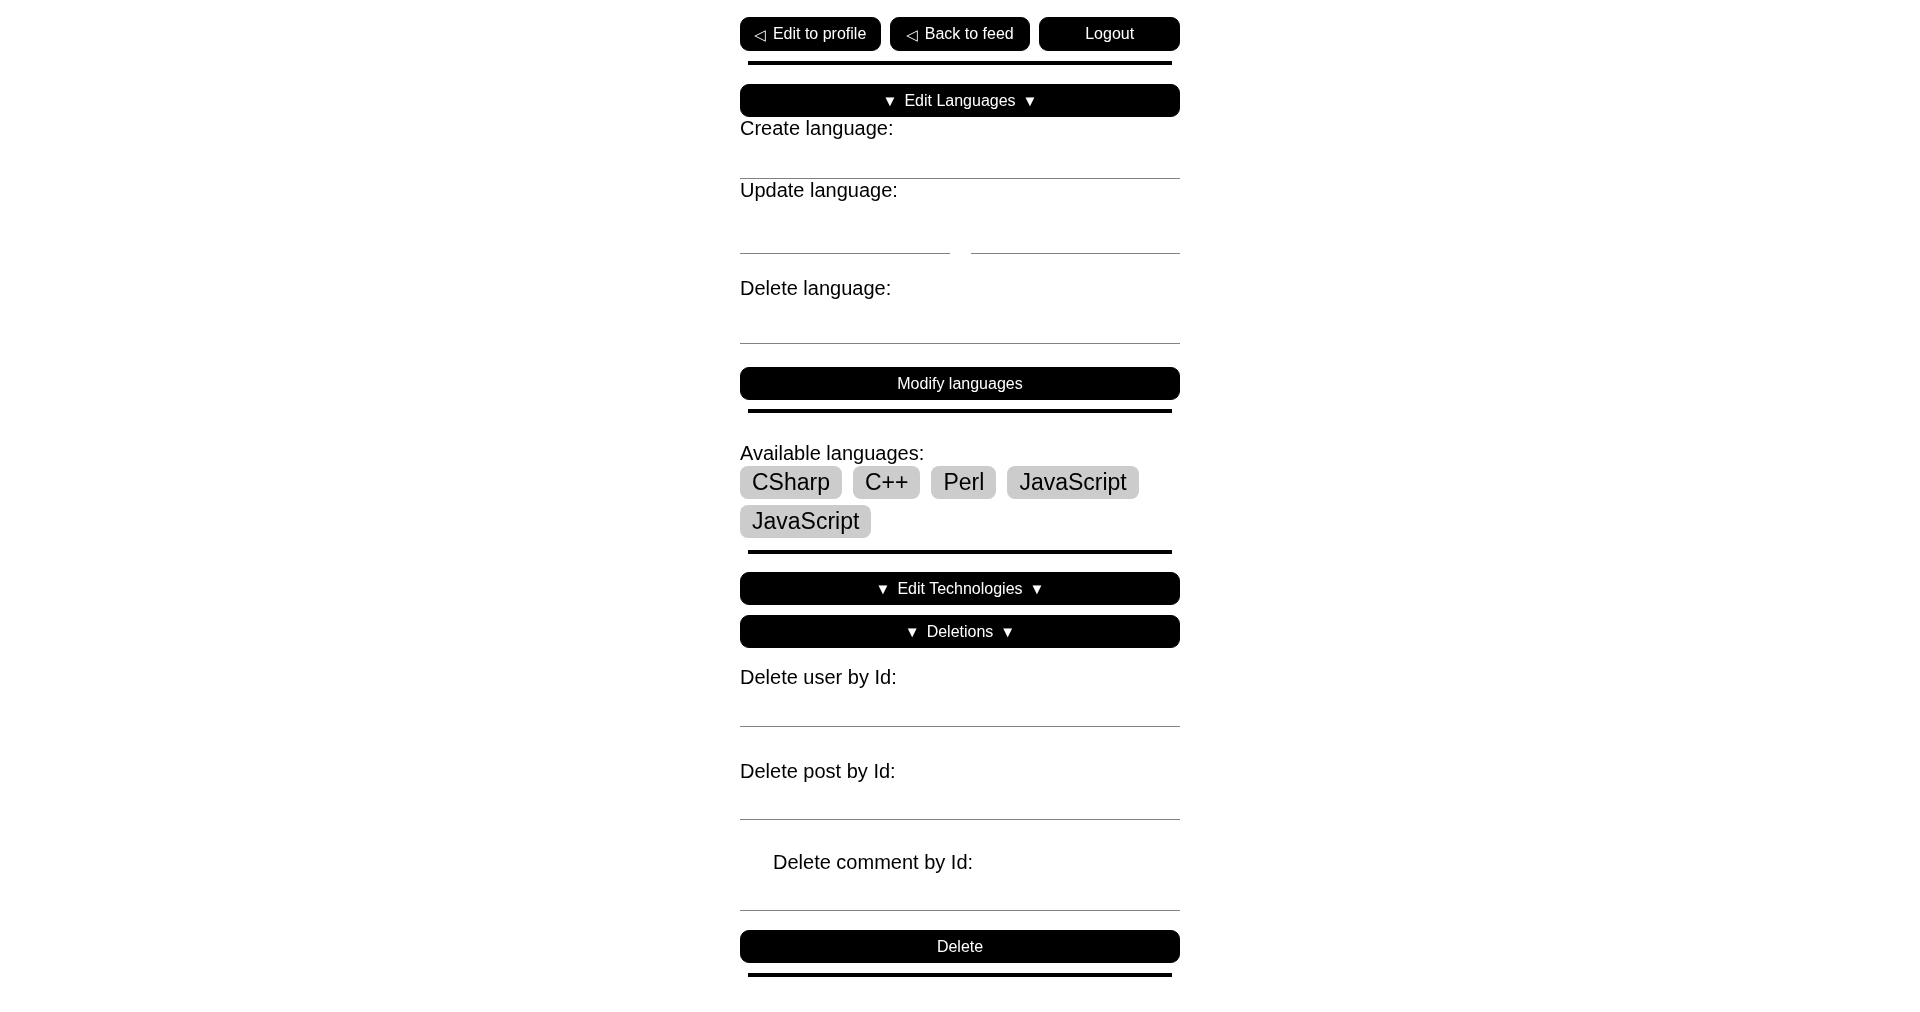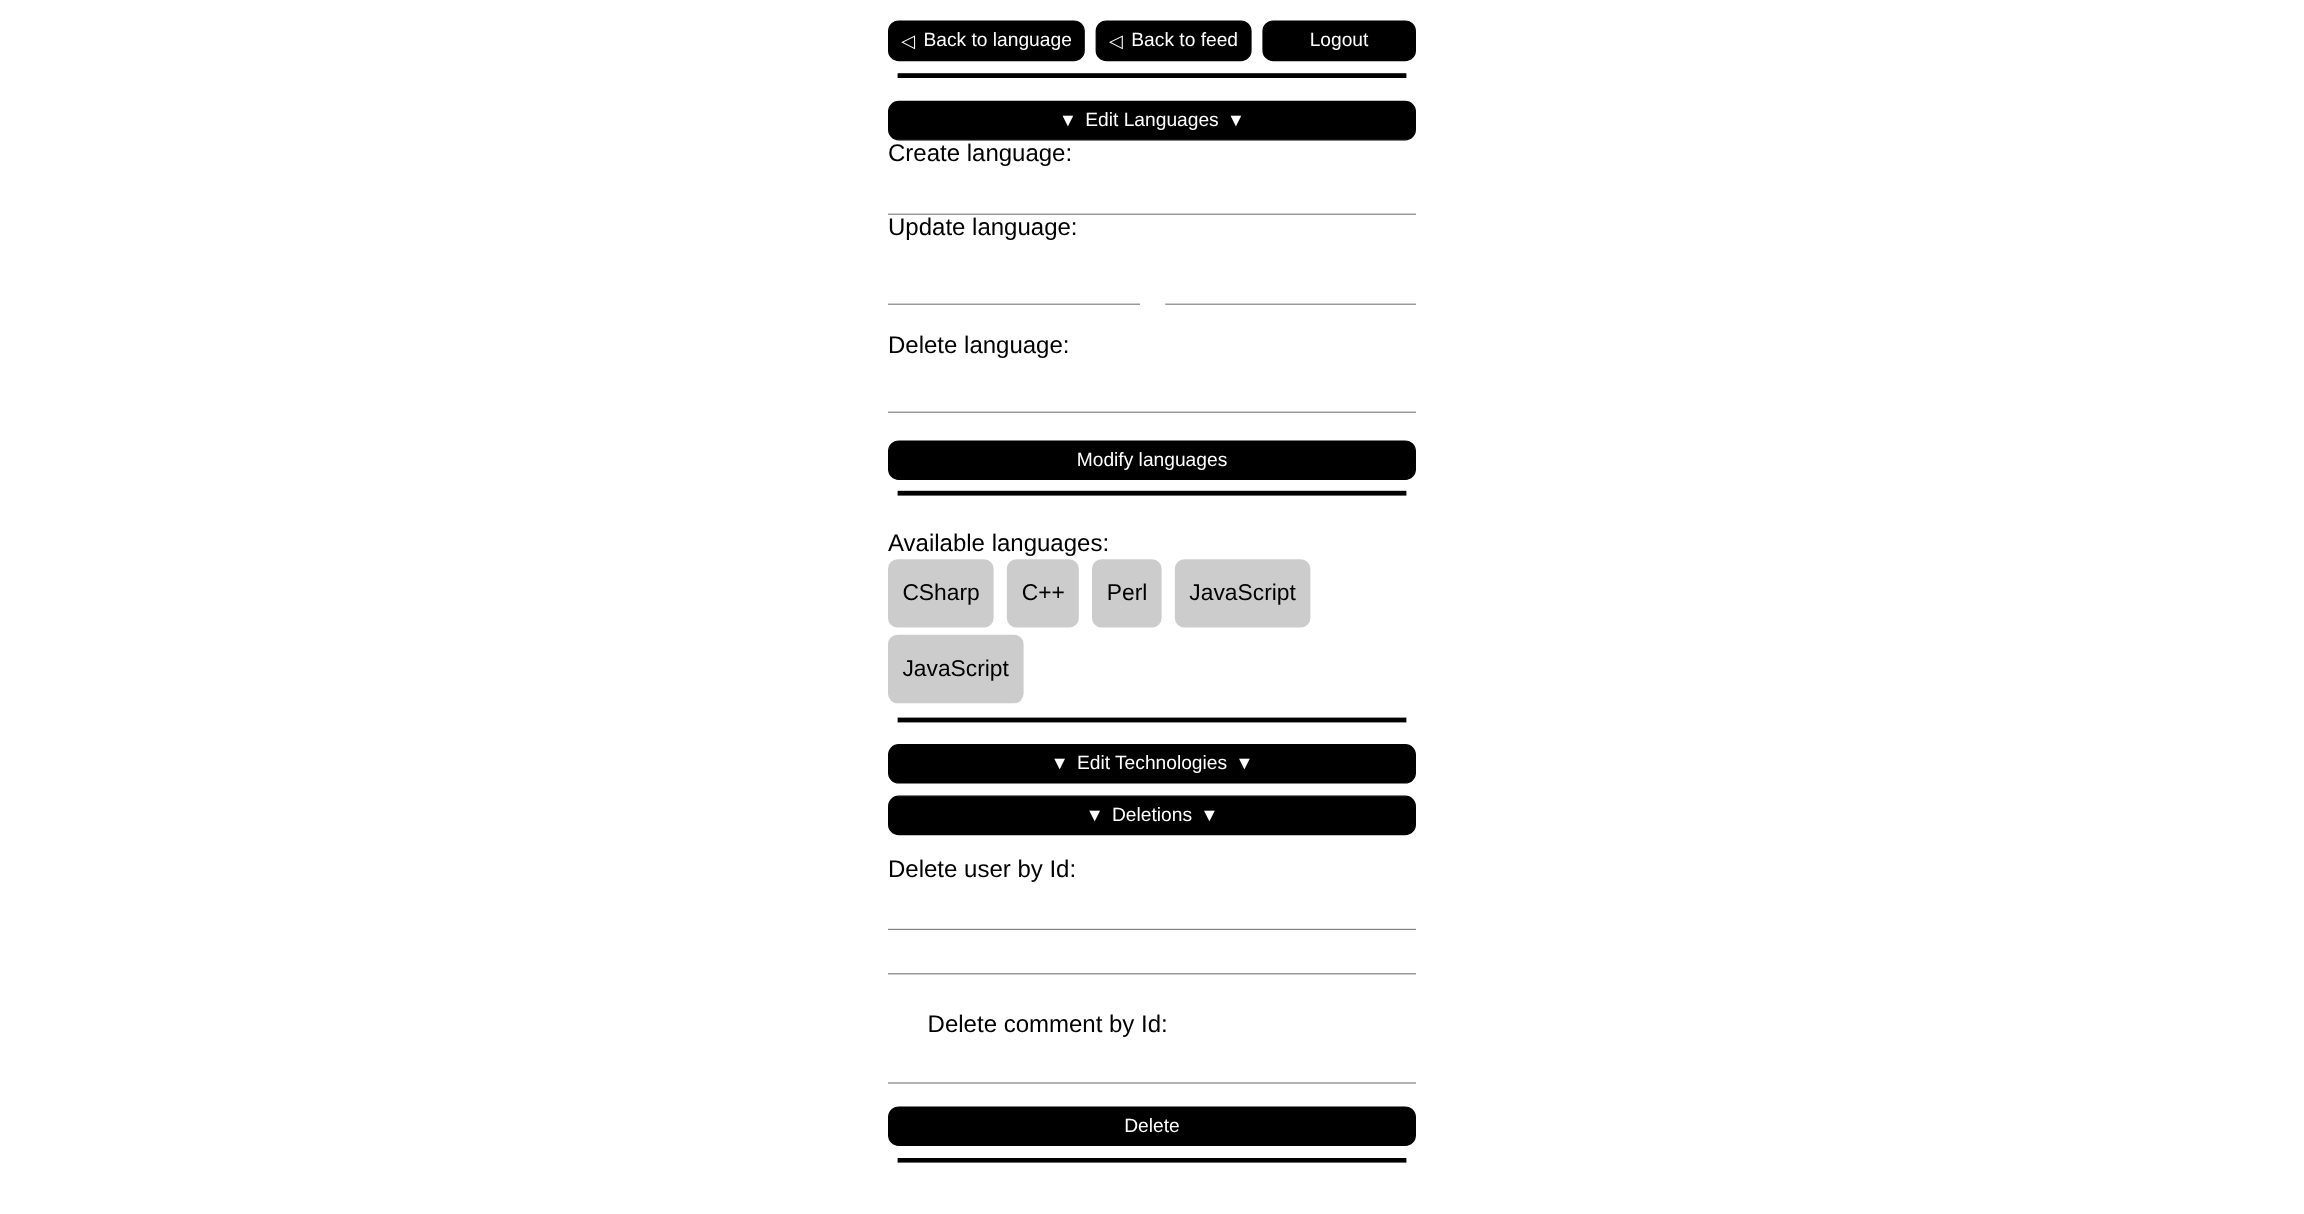--- a/index.html
+++ b/index.html
@@ -91,35 +91,35 @@
   .tags {
     display: flex;
     flex-wrap: wrap;
     gap: 6px 11px;
     margin-top: 1px;
   }
   .tag {
     background: #cccccc;
     color: #000000;
     border-radius: 8px;
-    padding: 16px 12px;
-    font-size: 19px;
+    padding: 4px 12px;
+    font-size: 23px;
     line-height: 25px;
     display: inline-block;
   }
 </style>
 </head>
 <body>
 
 <div class="page">
 
   <div class="top-row">
     <button class="btn">
       <span class="back-tri">◁</span>
-      <span>Back to language</span>
+      <span>Edit to profile</span>
     </button>
     <button class="btn">
       <span class="back-tri">◁</span>
       <span>Back to feed</span>
     </button>
     <button class="btn">
       <span>Logout</span>
     </button>
   </div>
 
@@ -168,20 +168,21 @@
 
   <button class="btn btn-block mt-10">
     <span class="caret">▼</span>
     <span>Deletions</span>
     <span class="caret">▼</span>
   </button>
 
   <span class="field-label mt-18">Delete user by Id:</span>
   <input class="input-line input-short" type="text" value="" style="">
 
+  <span class="field-label mt-33">Delete post by Id:</span>
   <input class="input-line input-37" type="text" value="" style="">
 
   <span class="field-label mt-31">Delete comment by Id:</span>
   <input class="input-line input-37" type="text" value="" style="">
 
   <button class="btn btn-block mt-19">
     <span>Delete</span>
   </button>
 
   <div class="hr-thick"></div>

